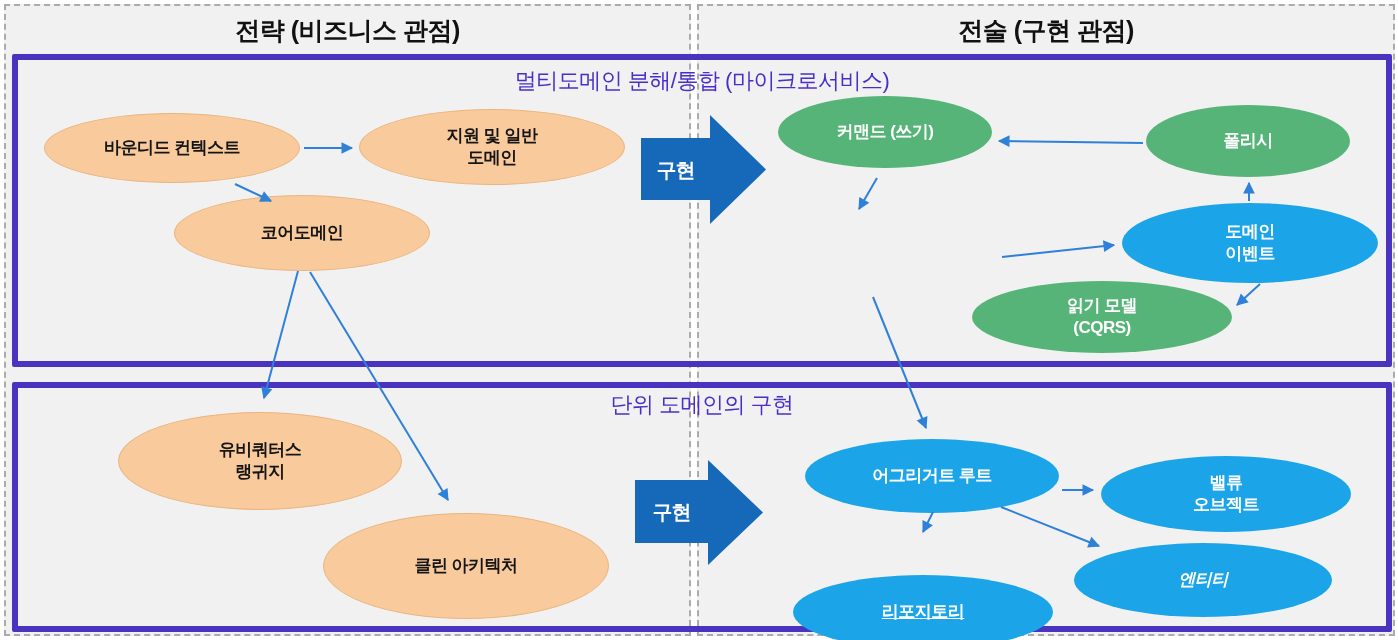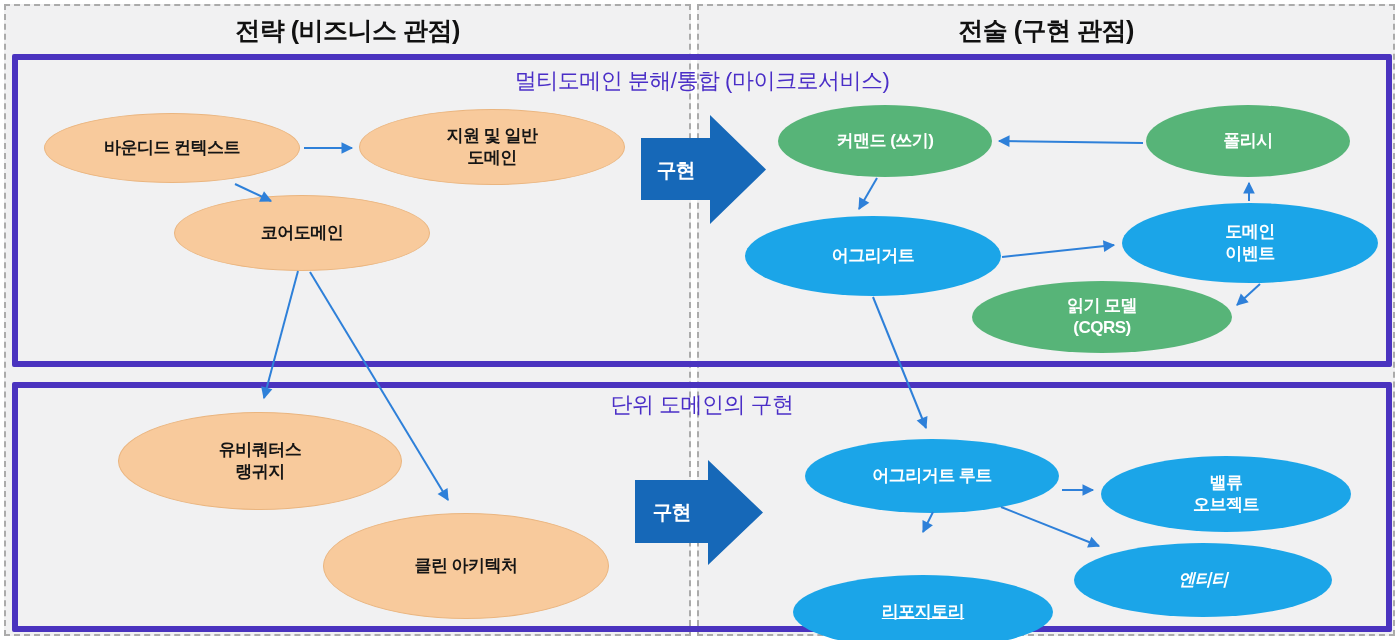--- a/index.html
+++ b/index.html
@@ -51,23 +51,22 @@
 
   <div class="node orange" style="left:44px;top:113px;width:256px;height:70px;"><span>바운디드 컨텍스트</span></div>
   <div class="node orange" style="left:359px;top:109px;width:266px;height:76px;"><span>지원 및 일반
 도메인</span></div>
   <div class="node orange" style="left:174px;top:195px;width:256px;height:76px;"><span>코어도메인</span></div>
 
   <div class="node orange" style="left:118px;top:412px;width:284px;height:98px;"><span>유비쿼터스
 랭귀지</span></div>
   <div class="node orange" style="left:323px;top:513px;width:286px;height:106px;"><span>클린 아키텍처</span></div>
 
-  <div class="node green" style="left:778px;top:105px;width:214px;height:72px;"><span>커맨드 (쓰기)</span></div>
+  <div class="node green" style="left:778px;top:96px;width:214px;height:72px;"><span>커맨드 (쓰기)</span></div>
   <div class="node green" style="left:1146px;top:105px;width:204px;height:72px;"><span>폴리시</span></div>
-  <div class="node blue" style="left:745px;top:216px;width:256px;height:80px;"><span>어그리거트</span></div>
   <div class="node blue" style="left:1122px;top:203px;width:256px;height:80px;"><span>도메인
 이벤트</span></div>
   <div class="node green" style="left:972px;top:281px;width:260px;height:72px;"><span>읽기 모델
 (CQRS)</span></div>
 
   <div class="node blue" style="left:805px;top:439px;width:254px;height:74px;"><span>어그리거트 루트</span></div>
   <div class="node blue" style="left:1101px;top:456px;width:250px;height:76px;justify-content:center;"><span>밸류
 오브젝트</span></div>
   <div class="node blue" style="left:793px;top:575px;width:260px;height:74px;text-decoration:underline;"><span>리포지토리</span></div>
   <div class="node blue" style="left:1074px;top:543px;width:258px;height:74px;font-style:italic;"><span>엔티티</span></div>

